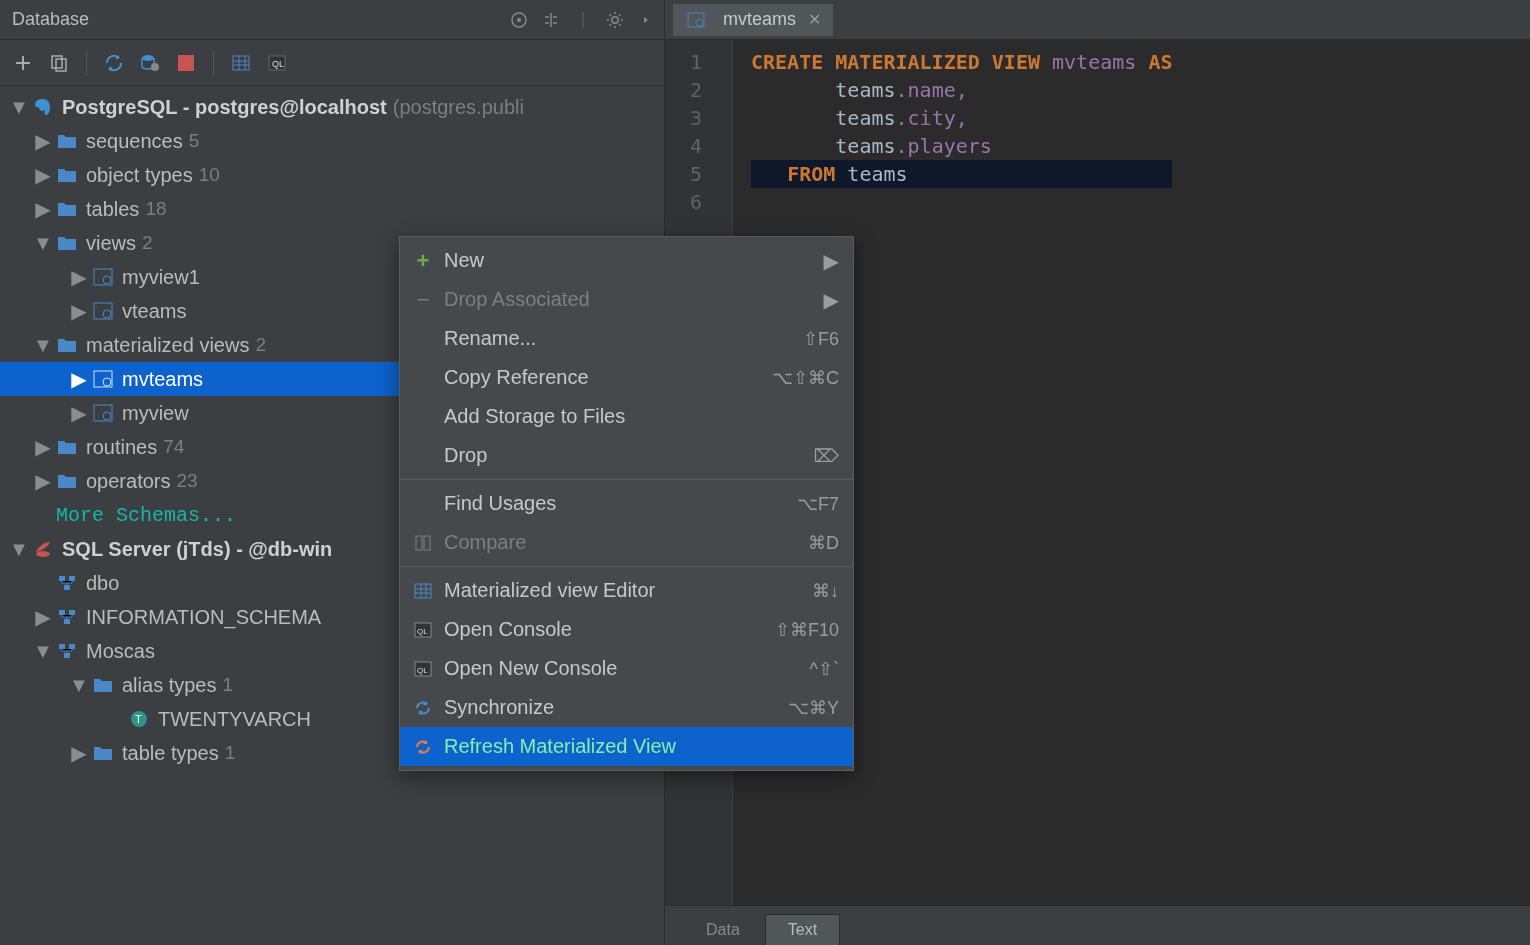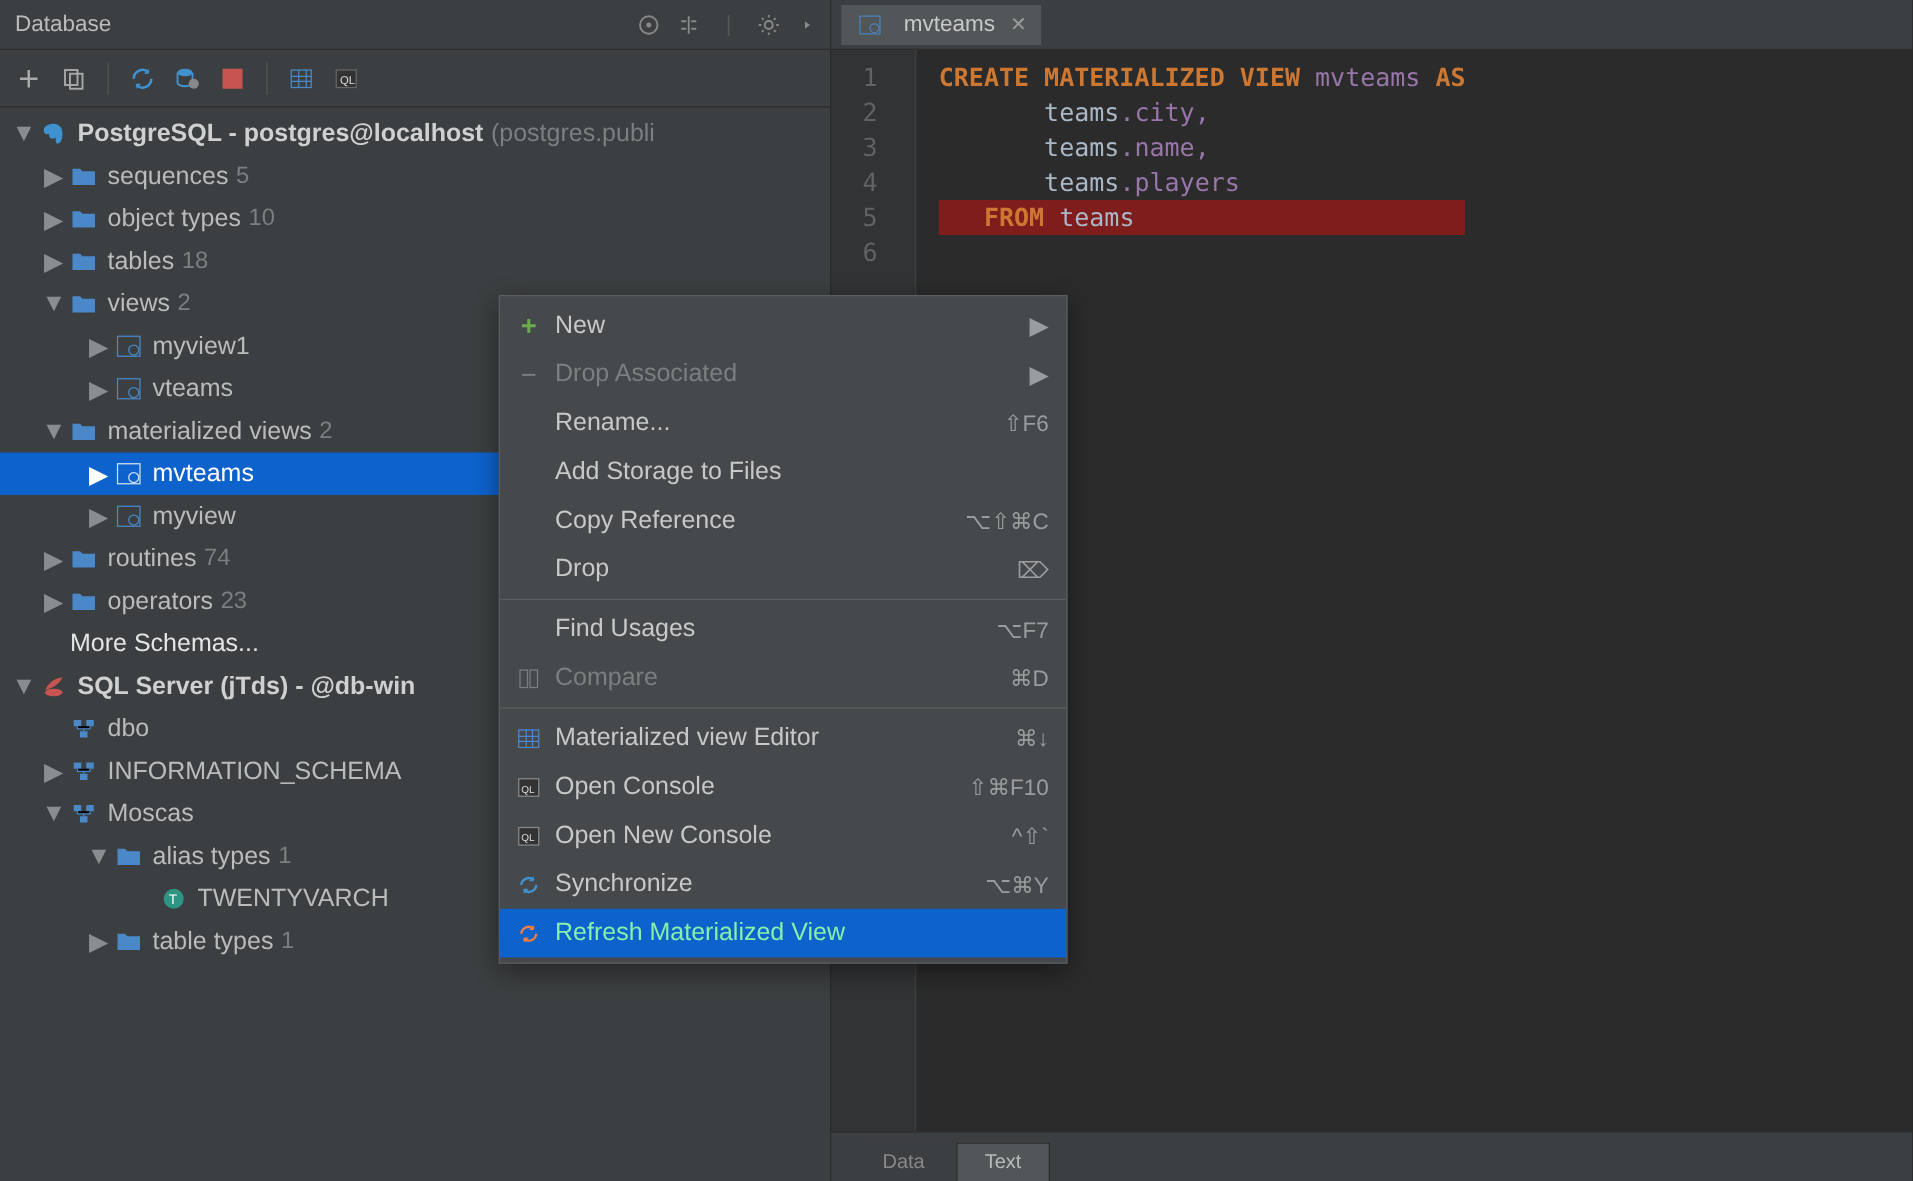--- a/index.html
+++ b/index.html
@@ -75,21 +75,21 @@
   }
   .arrow {
     width: 18px; height: 18px; display:flex; align-items:center; justify-content:center;
     margin-right: 4px;
     color: #8a8d8f;
     flex-shrink: 0;
   }
   .node-icon { width: 22px; height: 22px; margin-right: 8px; display:flex; align-items:center; justify-content:center; flex-shrink:0;}
   .folder-icon svg { fill:#4a88c7; }
   .count { color:#7c7f81; margin-left:6px; font-size:19px; }
-  .muted { color:#e5e5e5; }
+  .muted { color:#14b8a6;font-family:Liberation Mono, monospace; }
   .indent1 { padding-left: 34px; }
   .indent2 { padding-left: 70px; }
   .indent3 { padding-left: 106px; }
   .db-label { font-weight: 600; color:#d0d0d0; }
   .db-sub { color:#7c7f81; font-weight:400; margin-left:6px;}
   
   .right-panel {
     flex: 1;
     display: flex;
     flex-direction: column;
@@ -132,21 +132,21 @@
     border-right: 1px solid #3c3f41;
   }
   .gutter div { height: 28px; padding-right: 22px;}
   .code {
     padding: 8px 0 0 18px;
   }
   .code-line { height: 28px; white-space: pre; }
   .kw { color:#cc7832; font-weight:bold; }
   .ident { color:#9876aa; }
   .tbl { color:#a9b7c6; }
-  .highlight-line { background: #7f1d1d; display:block; width: 100%; }
+  .highlight-line { background: #0f172a; display:block; width: 100%; }
   .bottom-tabs {
     height: 40px;
     background: #3c3f41;
     display:flex;
     align-items:flex-end;
     padding-left: 18px;
     border-top:1px solid #2b2b2b;
   }
   .btab {
     padding: 6px 22px;
@@ -489,22 +489,22 @@
       <div class="gutter">
         <div>1</div>
         <div>2</div>
         <div>3</div>
         <div>4</div>
         <div>5</div>
         <div>6</div>
       </div>
       <div class="code">
         <div class="code-line"><span class="kw">CREATE MATERIALIZED VIEW</span> <span class="ident">mvteams</span> <span class="kw">AS</span></div>
+        <div class="code-line">       <span class="tbl">teams</span><span class="ident">.name,</span></div>
         <div class="code-line">       <span class="tbl">teams</span><span class="ident">.city,</span></div>
-        <div class="code-line">       <span class="tbl">teams</span><span class="ident">.name,</span></div>
         <div class="code-line">       <span class="tbl">teams</span><span class="ident">.players</span></div>
         <div class="code-line highlight-line">   <span class="kw">FROM</span> <span class="tbl">teams</span></div>
       </div>
     </div>
     <div class="bottom-tabs">
       <div class="btab inactive">Data</div>
       <div class="btab">Text</div>
     </div>
   </div>
 </div>
@@ -520,26 +520,26 @@
     <span class="ctx-label">Drop Associated</span>
     <span class="ctx-arrow">▶</span>
   </div>
   <div class="ctx-row">
     <span class="ctx-icon"></span>
     <span class="ctx-label">Rename...</span>
     <span class="ctx-sc">⇧F6</span>
   </div>
   <div class="ctx-row">
     <span class="ctx-icon"></span>
-    <span class="ctx-label">Add Storage to Files</span>
-  </div>
-  <div class="ctx-row">
-    <span class="ctx-icon"></span>
     <span class="ctx-label">Copy Reference</span>
     <span class="ctx-sc">⌥⇧⌘C</span>
+  </div>
+  <div class="ctx-row">
+    <span class="ctx-icon"></span>
+    <span class="ctx-label">Add Storage to Files</span>
   </div>
   <div class="ctx-row">
     <span class="ctx-icon"></span>
     <span class="ctx-label">Drop</span>
     <span class="ctx-sc">⌦</span>
   </div>
   <div class="ctx-sep"></div>
   <div class="ctx-row">
     <span class="ctx-icon"></span>
     <span class="ctx-label">Find Usages</span>

